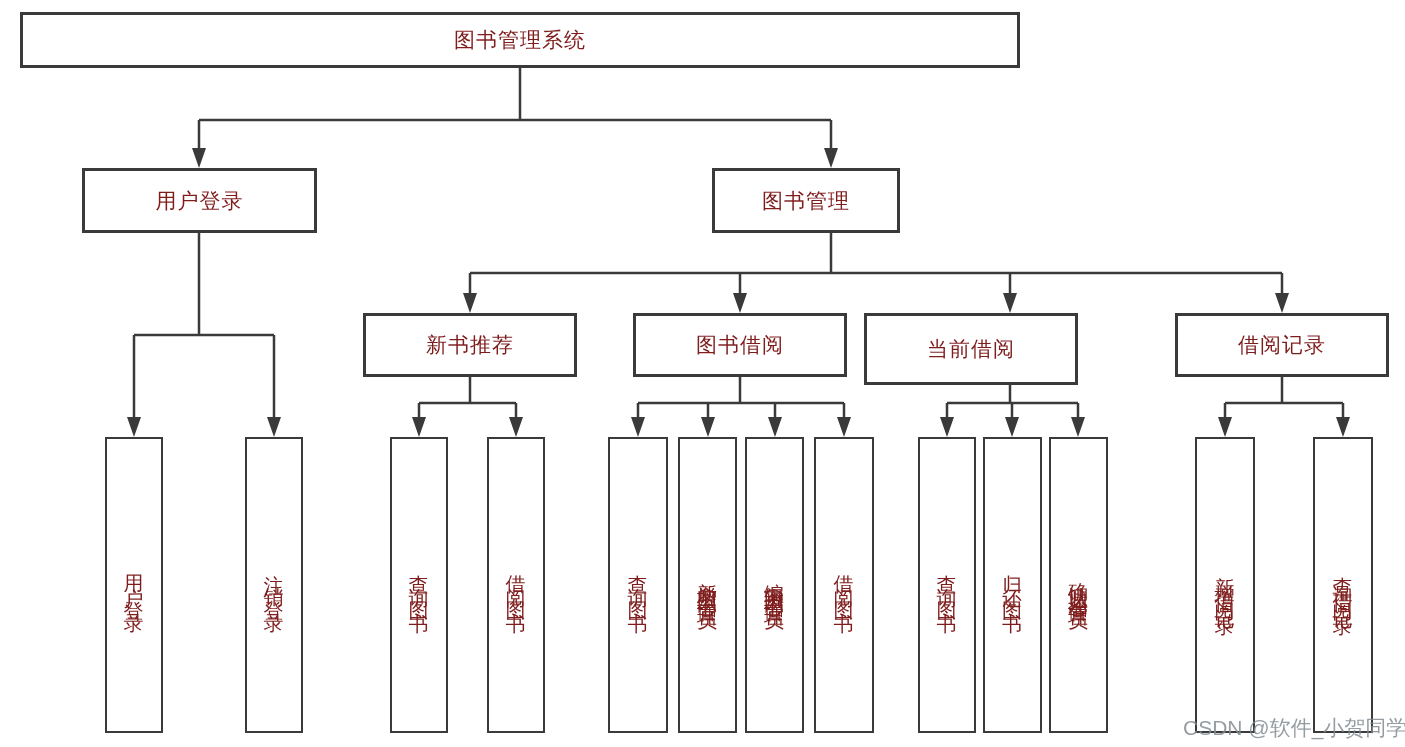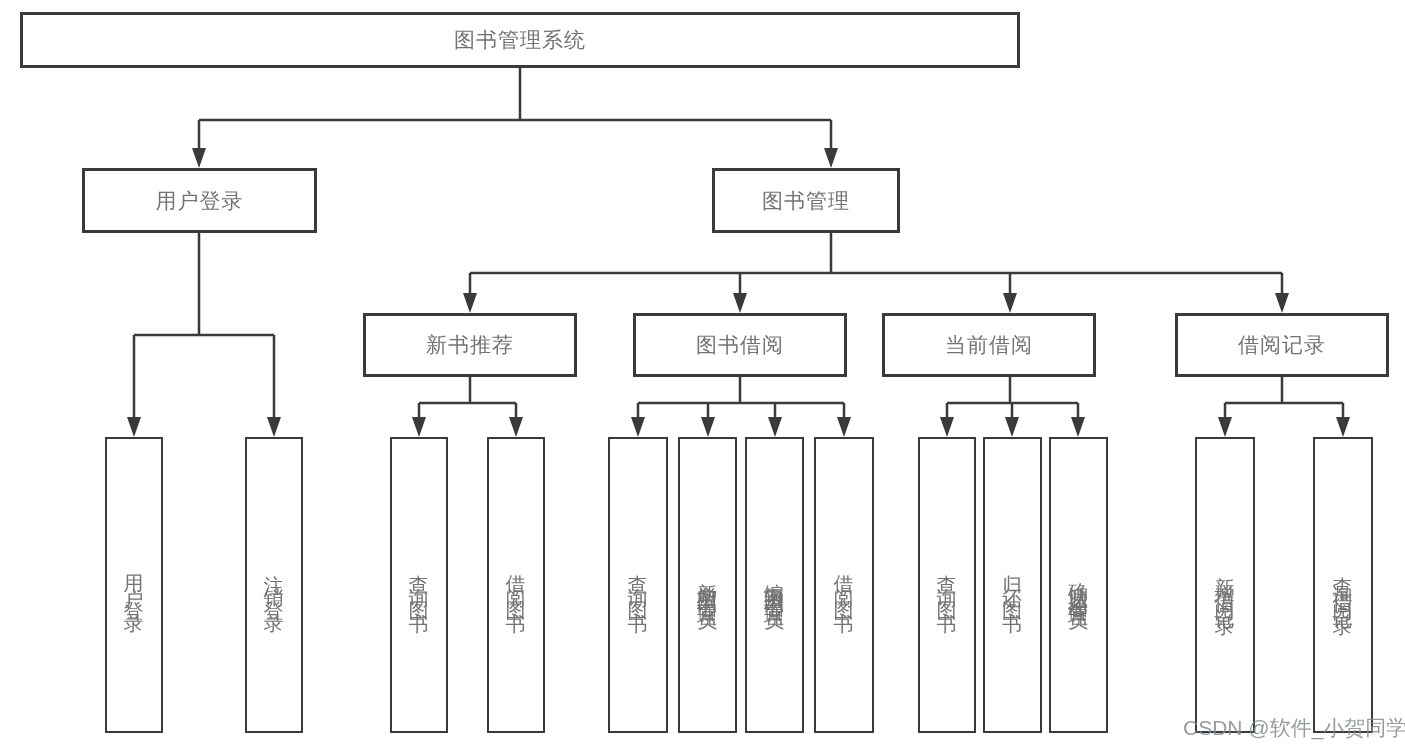--- a/index.html
+++ b/index.html
@@ -23,21 +23,21 @@
     height: 747px;
   }
   .node {
     position: absolute;
     box-sizing: border-box;
     background: #ffffff;
     border: 3px solid #3a3a3a;
     display: flex;
     align-items: center;
     justify-content: center;
-    color: #737373;
+    color: #7f1d1d;
   }
   .hnode span {
     font-size: 21px;
     letter-spacing: 1px;
     white-space: nowrap;
   }
   .vnode {
     border-width: 2.5px;
   }
   .vnode span {
@@ -103,21 +103,21 @@
   <div class="node hnode" style="left:712px; top:168px; width:188px; height:65px;">
     <span>图书管理</span>
   </div>
 
   <div class="node hnode" style="left:633px; top:313px; width:214px; height:64px;">
     <span>图书借阅</span>
   </div>
   <div class="node hnode" style="left:363px; top:313px; width:214px; height:64px;">
     <span>新书推荐</span>
   </div>
-  <div class="node hnode" style="left:882px; top:313px; width:214px; height:64px;">
+  <div class="node hnode" style="left:864px; top:313px; width:214px; height:72px;">
     <span>当前借阅</span>
   </div>
   <div class="node hnode" style="left:1175px; top:313px; width:214px; height:64px;">
     <span>借阅记录</span>
   </div>
 
   <div class="node vnode" style="left:105px; top:437px; width:58px; height:296px;">
     <span>用户登录</span>
   </div>
   <div class="node vnode" style="left:245px; top:437px; width:58px; height:296px;">

